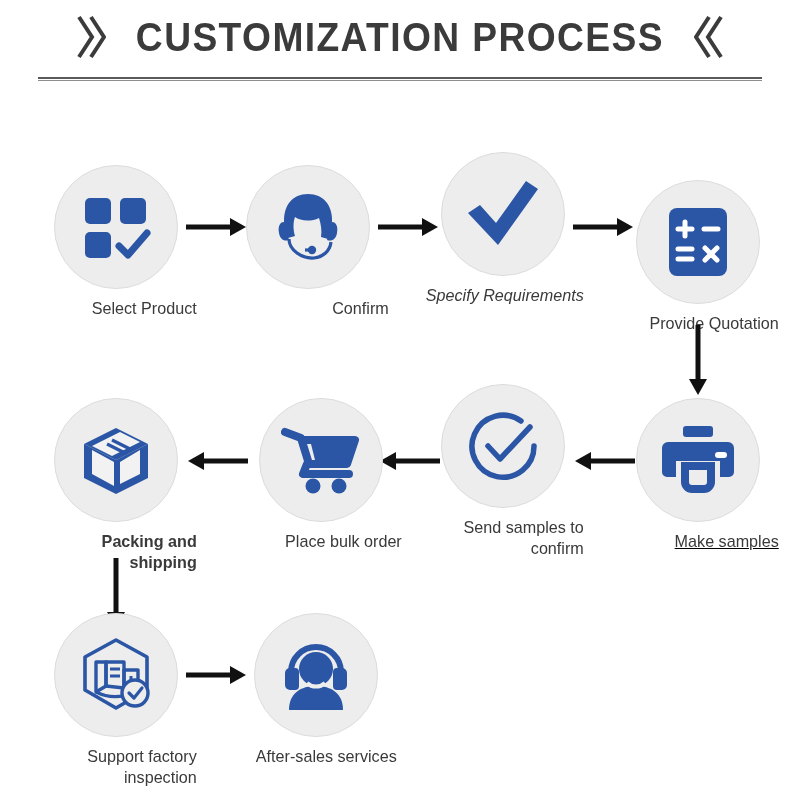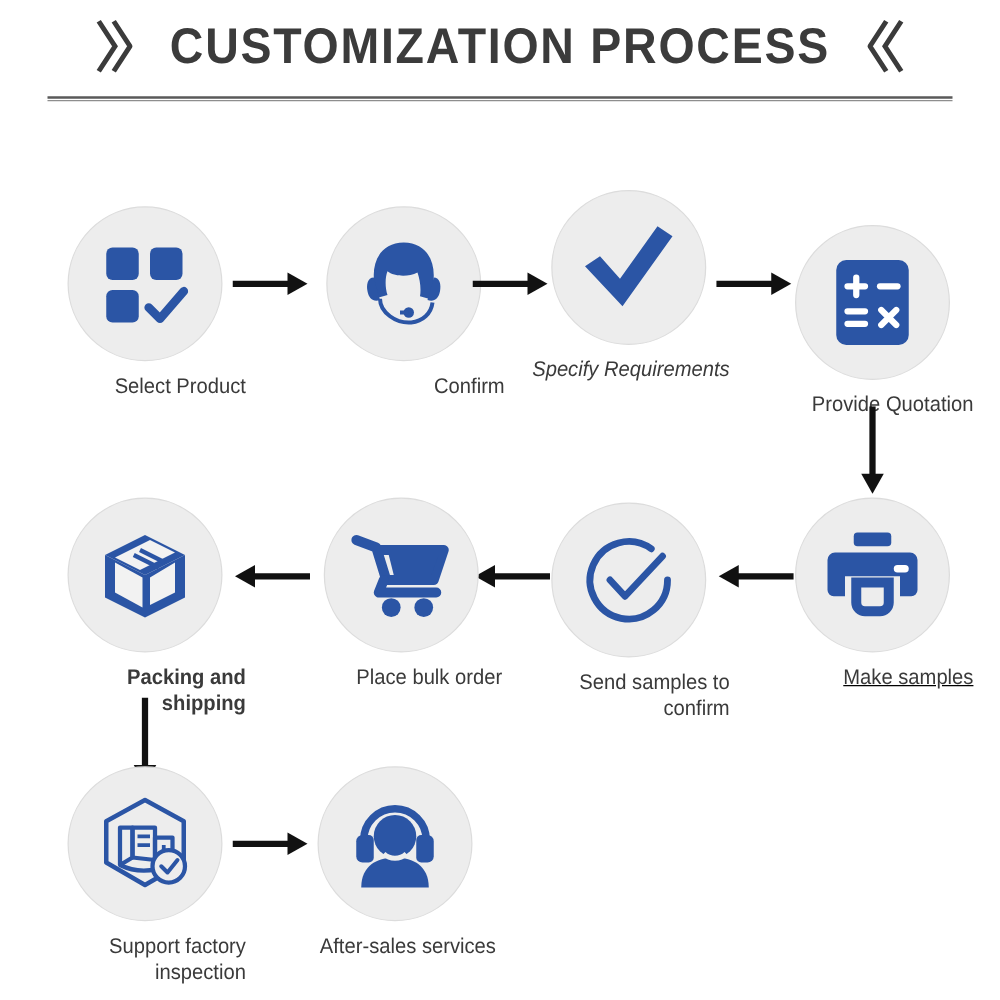--- a/index.html
+++ b/index.html
@@ -136,21 +136,21 @@
   <div class="node-label">Select Product</div>
 </div>
 
 <div class="arrow" style="left:186px; top:215px;">
   <svg width="62" height="24" viewBox="0 0 62 24">
     <path d="M0 12 H46" stroke="#111111" stroke-width="5"></path>
     <path d="M44 3 L60 12 L44 21 Z" fill="#111111"></path>
   </svg>
 </div>
 
-<div class="node" style="left:238px; top:165px;">
+<div class="node" style="left:223px; top:165px;">
   <div class="bubble">
     <span>
       <svg width="78" height="78" viewBox="0 0 78 78">
         <path d="M39 6 C23 6 15 18 15 32 C15 40 16 46 19 50 L26 48 C24 42 24 34 26 29 C31 33 42 34 50 30 C52 36 53 43 52 49 L59 51 C62 46 63 40 63 32 C63 18 55 6 39 6 Z" fill="#2B55A5"></path>
         <path d="M15 34 C10 34 9 40 10 45 C11 51 15 54 20 52 Z" fill="#2B55A5"></path>
         <path d="M63 34 C68 34 69 40 68 45 C67 51 63 54 58 52 Z" fill="#2B55A5"></path>
         <path d="M20 51 C20 62 33 71 45 70 C54 69 61 63 62 54" fill="none" stroke="#2B55A5" stroke-width="3.2"></path>
         <circle cx="43" cy="62" r="4.2" fill="#2B55A5"></circle>
         <path d="M43 62 H36" stroke="#2B55A5" stroke-width="3.2"></path>
       </svg>
@@ -220,21 +220,21 @@
   <div class="node-label">Make samples</div>
 </div>
 
 <div class="arrow" style="left:573px; top:449px;">
   <svg width="62" height="24" viewBox="0 0 62 24">
     <path d="M62 12 H16" stroke="#111111" stroke-width="5"></path>
     <path d="M18 3 L2 12 L18 21 Z" fill="#111111"></path>
   </svg>
 </div>
 
-<div class="node" style="left:418px; top:402px;">
+<div class="node" style="left:418px; top:384px;">
   <div class="bubble">
     <span>
       <svg width="78" height="78" viewBox="0 0 78 78">
         <path d="M57 14 A31 31 0 1 0 70 39" fill="none" stroke="#2B55A5" stroke-width="5.5" stroke-linecap="round"></path>
         <path d="M24 39 L36 52 L66 20" fill="none" stroke="#2B55A5" stroke-width="5.5" stroke-linecap="round" stroke-linejoin="round"></path>
       </svg>
     </span>
   </div>
   <div class="node-label">Send samples to confirm</div>
 </div>

